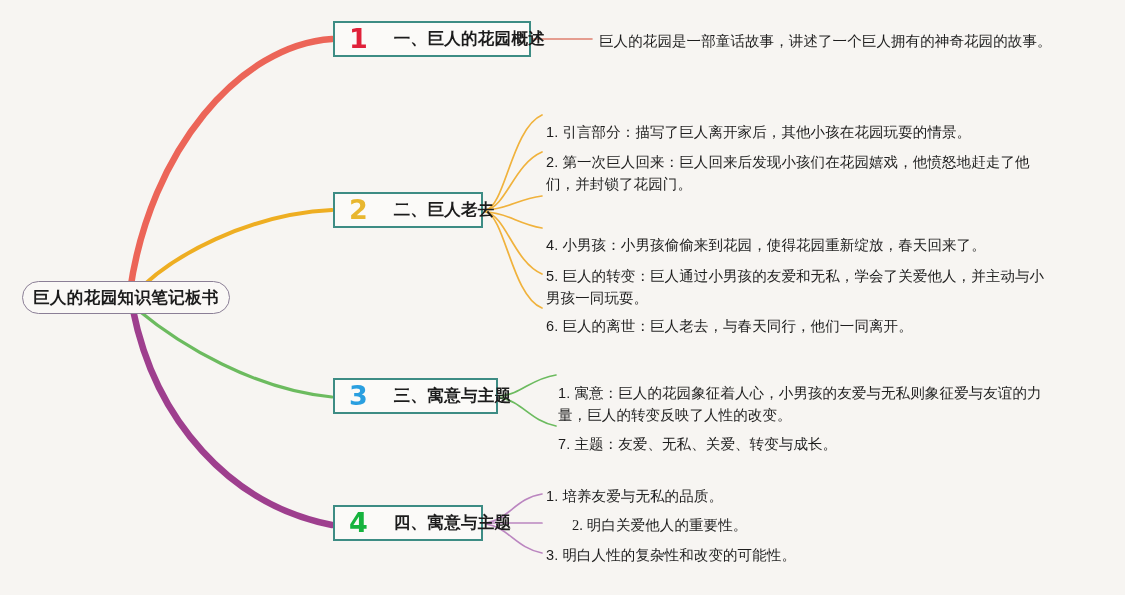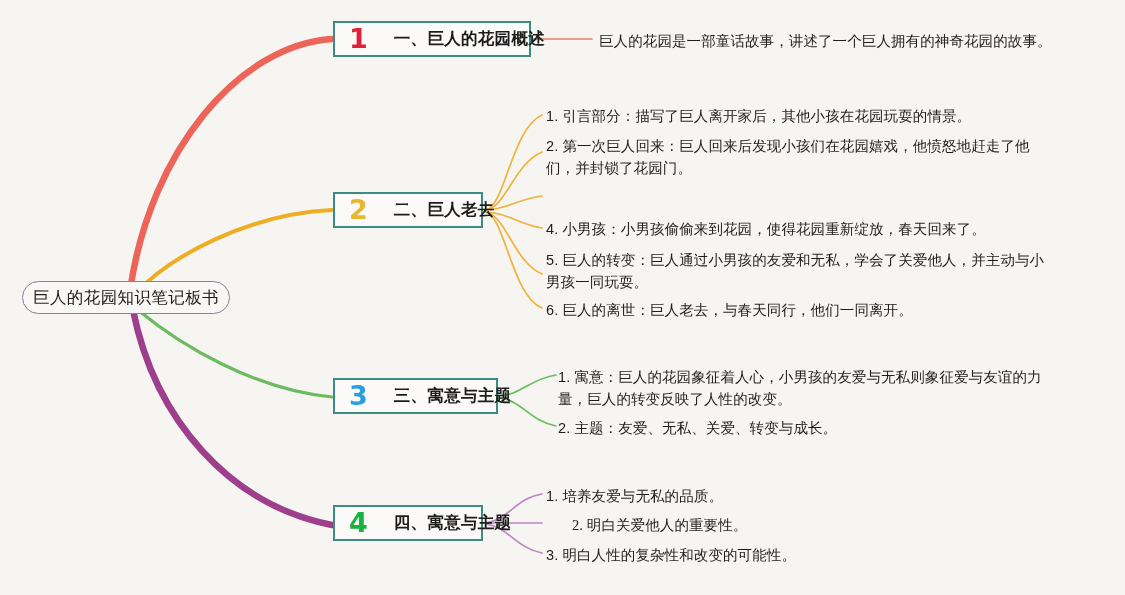--- a/index.html
+++ b/index.html
@@ -40,21 +40,21 @@
     border: 1.6px solid #8b7f96;
     border-radius: 17px;
     background: #faf8f6;
     display: flex;
     align-items: center;
     justify-content: center;
     z-index: 5;
   }
   .root-label {
     font-size: 16.5px;
-    font-weight: normal;
+    font-weight: bold;
     color: #1c1c1c;
     letter-spacing: 0.4px;
     white-space: nowrap;
   }
 
   
   .branch-node {
     position: absolute;
     box-sizing: border-box;
     border: 2px solid #3d8c84;
@@ -95,21 +95,21 @@
 
   
   .leaf {
     position: absolute;
     font-size: 14.5px;
     line-height: 1.55;
     color: #1e1e1e;
     z-index: 4;
     letter-spacing: 0.1px;
   }
-  .leaf.wide { width: 512px; }
+  .leaf.wide { width: 512px; margin-top: 16px; }
   .leaf.narrow { width: 470px; }
 </style>
 </head>
 <body>
 
 <div id="canvas">
 
   <svg id="svg-links" viewBox="0 0 1125 595" xmlns="http://www.w3.org/2000/svg">
 
     <path d="M 130 291 C 150 150, 240 45, 332 39" fill="none" stroke="#ec6558" stroke-width="6.5" stroke-linecap="round"></path>
@@ -163,19 +163,19 @@
 
   <div class="leaf" style="left:599px; top:30px; width:500px;">巨人的花园是一部童话故事，讲述了一个巨人拥有的神奇花园的故事。</div>
 
   <div class="leaf wide" style="left:546px; top:105px;">1. 引言部分：描写了巨人离开家后，其他小孩在花园玩耍的情景。</div>
   <div class="leaf wide" style="left:546px; top:135px;">2. 第一次巨人回来：巨人回来后发现小孩们在花园嬉戏，他愤怒地赶走了他们，并封锁了花园门。</div>
   <div class="leaf wide" style="left:546px; top:218px;">4. 小男孩：小男孩偷偷来到花园，使得花园重新绽放，春天回来了。</div>
   <div class="leaf wide" style="left:546px; top:249px;">5. 巨人的转变：巨人通过小男孩的友爱和无私，学会了关爱他人，并主动与小男孩一同玩耍。</div>
   <div class="leaf wide" style="left:546px; top:299px;">6. 巨人的离世：巨人老去，与春天同行，他们一同离开。</div>
 
   <div class="leaf wide" style="left:558px; top:366px;">1. 寓意：巨人的花园象征着人心，小男孩的友爱与无私则象征爱与友谊的力量，巨人的转变反映了人性的改变。</div>
-  <div class="leaf wide" style="left:558px; top:417px;">2. 主题：友爱、无私、关爱、转变与成长。</div>
+  <div class="leaf wide" style="left:558px; top:417px;">7. 主题：友爱、无私、关爱、转变与成长。</div>
 
   <div class="leaf narrow" style="left:546px; top:485px;">1. 培养友爱与无私的品质。</div>
   <div class="leaf narrow" style="left:572px; top:514px;font-family:Liberation Serif, serif;">2. 明白关爱他人的重要性。</div>
   <div class="leaf narrow" style="left:546px; top:544px;">3. 明白人性的复杂性和改变的可能性。</div>
 
 </div>
 
 </body></html>

